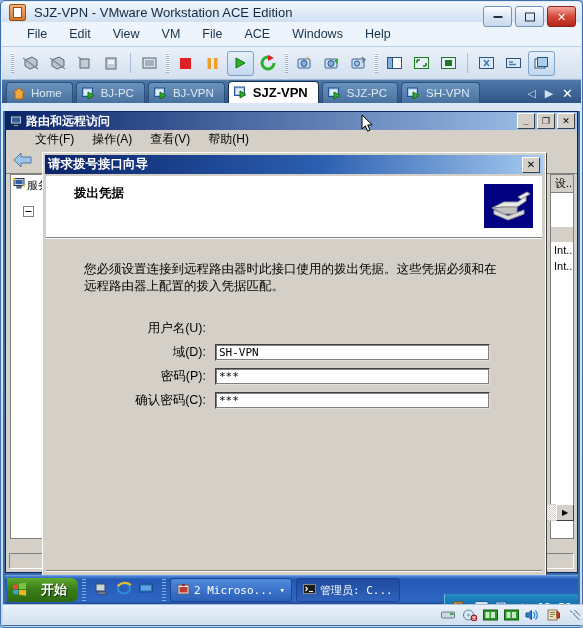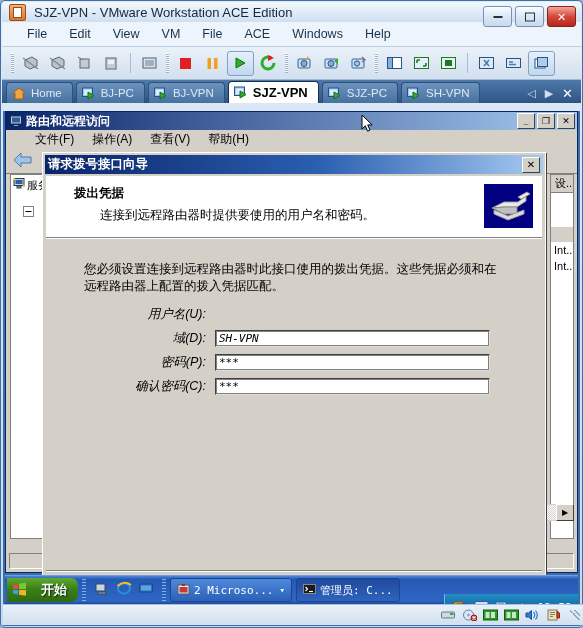--- a/index.html
+++ b/index.html
@@ -215,21 +215,21 @@
   .dlg-head-ico{
     width:49px;height:44px;margin:8px 9px 0 0;background:#000080;
     position:relative;flex:0 0 auto;
   }
   .dlg-sep2{height:1px;background:#fff;margin:0 3px;}
   .dlg-body{position:relative;padding:0 3px;}
   .dlg-para{
     margin:22px 0 0 0;padding:0 42px 0 38px;
     font-size:12.5px;line-height:17px;color:#000;
   }
-  .form{margin-top:10px;padding-left:36px;font-style:italic;}
+  .form{margin-top:24px;padding-left:36px;}
   .frow{display:flex;align-items:center;height:18px;margin-bottom:6px;}
   .flabel{width:124px;text-align:right;padding-right:9px;font-size:12.5px;color:#000;}
   .finput{
     width:275px;height:17px;background:#fff;box-sizing:border-box;
     border-top:1px solid #404040;border-left:1px solid #404040;
     border-right:1px solid #dfdfdf;border-bottom:1px solid #dfdfdf;
     outline:1px solid #808080;outline-offset:-2px;
     font-family:"DejaVu Sans Mono","Liberation Mono",monospace;
     font-size:11px;color:#000;line-height:15px;padding-left:3px;
   }
@@ -609,21 +609,20 @@
 
       <div class="dlg">
         <div class="dlg-title">
           <span>请求拨号接口向导</span>
           <span class="dlg-x">✕</span>
         </div>
 
         <div class="dlg-head">
           <div class="dlg-head-txt">
             <div class="dlg-h1">拨出凭据</div>
-            <div class="dlg-h2">连接到远程路由器时提供要使用的用户名和密码。</div>
           </div>
           <div class="dlg-head-ico">
             <svg width="49" height="44" viewBox="0 0 49 44">
               <rect width="49" height="44" fill="#000080"></rect>
               <path d="M8 24 L20 18 L34 18 L42 12 L42 17 L33 23 L20 23 Z" fill="#e8e8e8" stroke="#9a9a9a"></path>
               <path d="M8 24 L20 30 L33 30 L33 23 L20 23 Z" fill="#c0c0c0" stroke="#8a8a8a"></path>
               <path d="M10 30 L24 36 L40 30 L40 26 L24 32 L10 26 Z" fill="#dcdcdc" stroke="#9a9a9a"></path>
               <path d="M34 13 L43 8 L46 10 L37 15 Z" fill="#f0f0f0" stroke="#9a9a9a"></path>
             </svg>
           </div>

